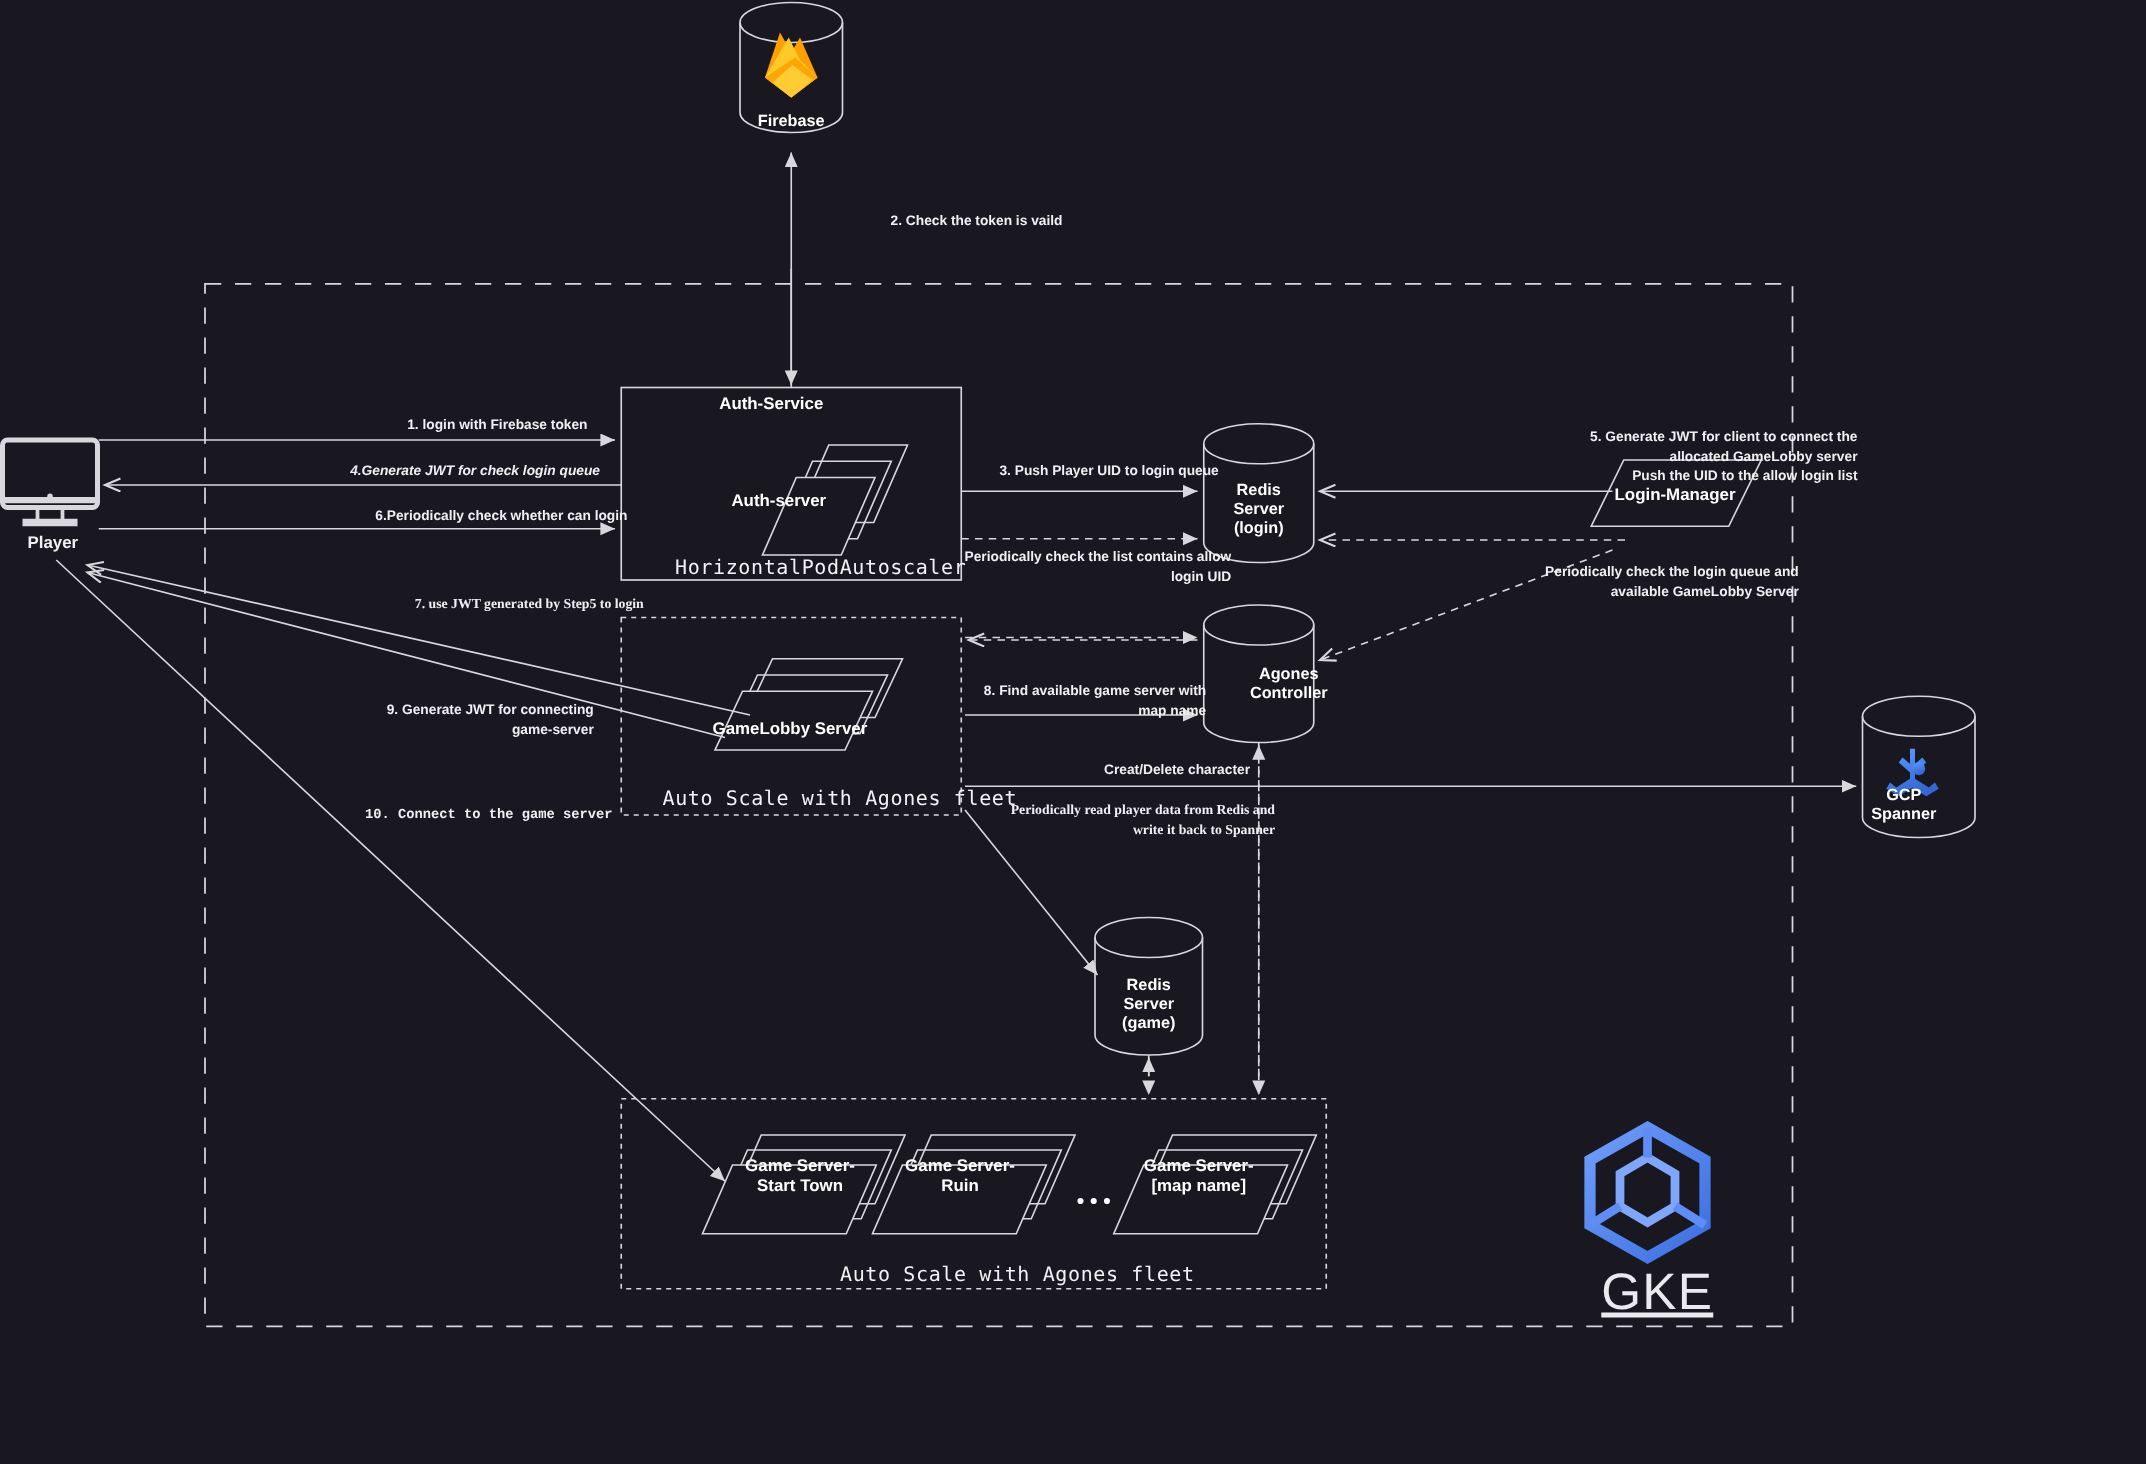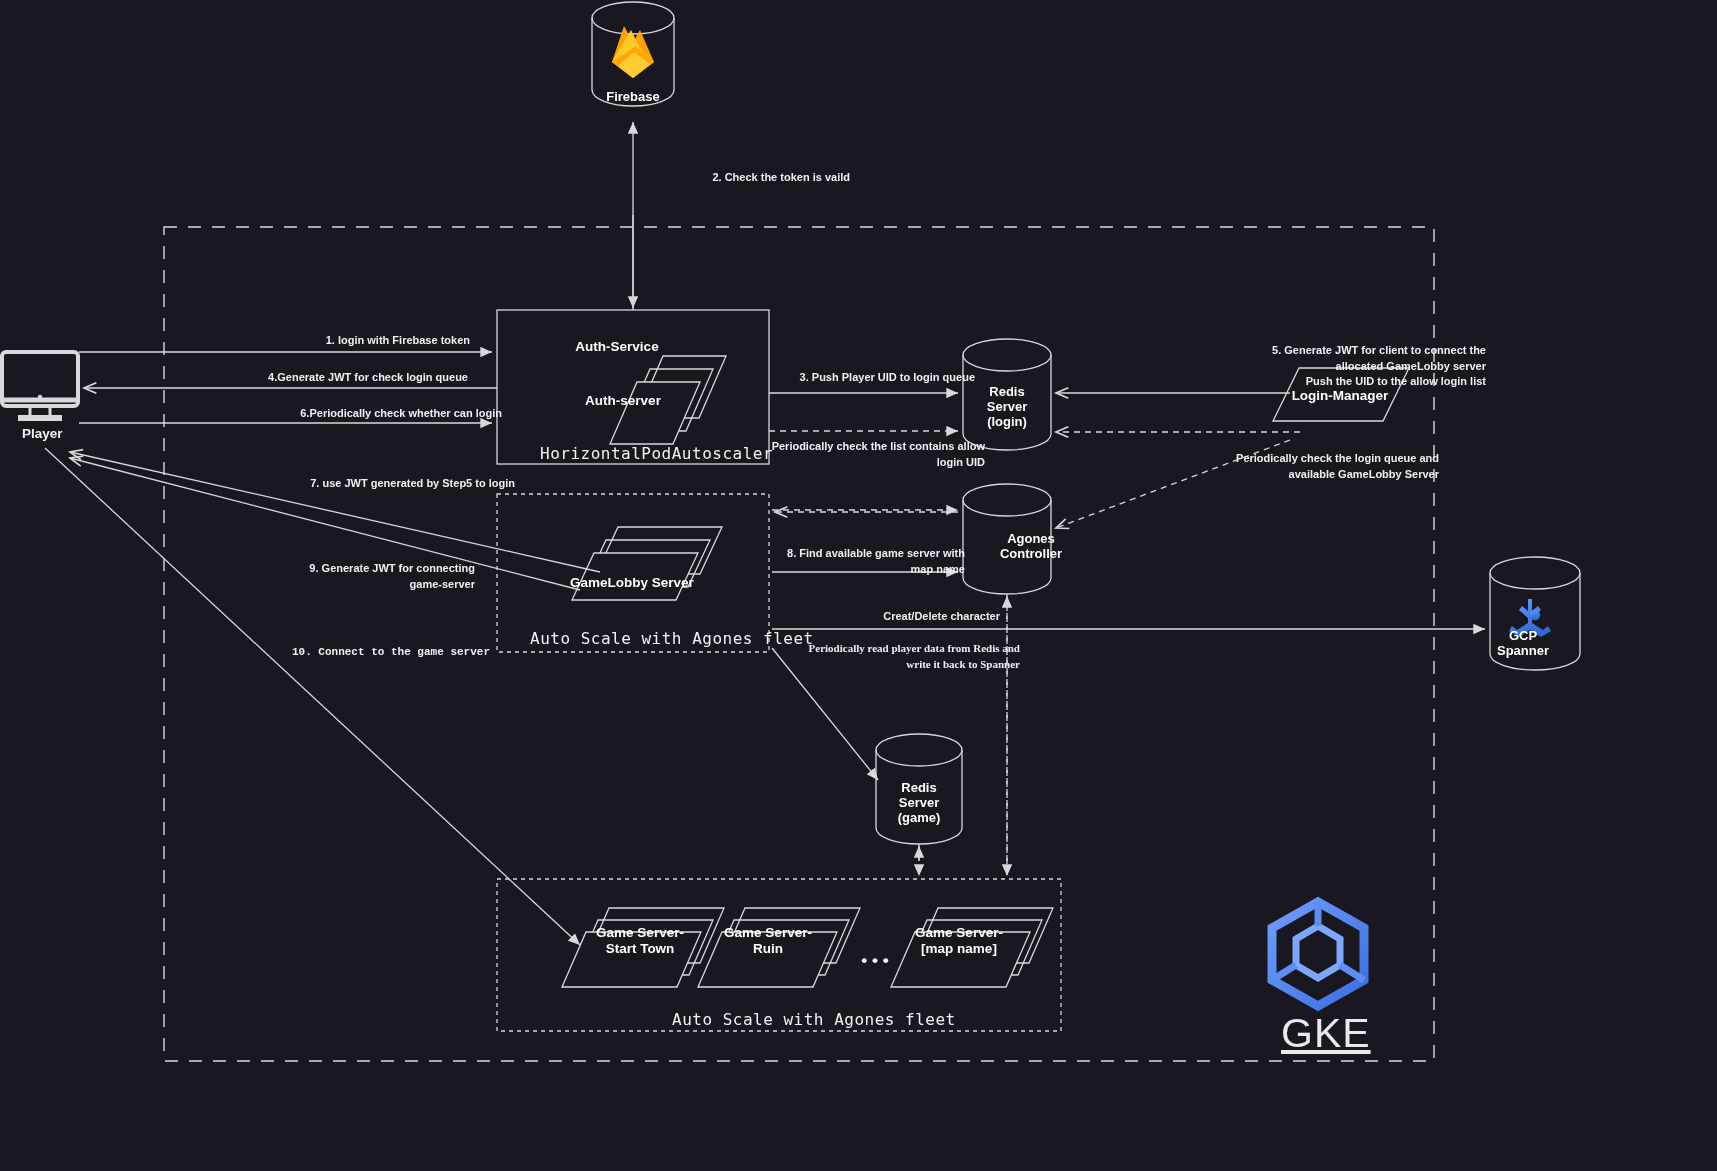--- a/index.html
+++ b/index.html
@@ -172,21 +172,21 @@
       <path d="M1318,902 L1364,928 L1364,980 L1318,1006 L1272,980 L1272,928 z" fill="none" stroke="url(#gkeGrad)" stroke-width="9"></path>
       <path d="M1318,926 L1340,939 L1340,965 L1318,978 L1296,965 L1296,939 z" fill="none" stroke="#7ea6fb" stroke-width="7"></path>
       <path d="M1318,902 L1318,926 M1272,980 L1296,965 M1364,980 L1340,965" stroke="#5d8df5" stroke-width="7" fill="none"></path>
     </g>
   </svg>
 
   <div class="cyl-text" style="left:588px;top:89px;width:90px;">Firebase</div>
 
   <div class="plain" style="left:22px;top:426px;">Player</div>
 
-  <div class="nodetext" style="left:497px;top:315px;width:240px;margin-top:24px;">Auth-Service</div>
+  <div class="nodetext" style="left:497px;top:315px;width:240px;">Auth-Service</div>
   <div class="nodetext" style="left:568px;top:393px;width:110px;">Auth-server</div>
   <div class="mono" style="left:540px;top:444px;">HorizontalPodAutoscaler</div>
 
   <div class="cyl-text" style="left:962px;top:384px;width:90px;">Redis
 Server
 (login)</div>
 
   <div class="nodetext" style="left:1280px;top:388px;width:120px;">Login-Manager</div>
 
   <div class="nodetext" style="left:570px;top:575px;width:112px;">GameLobby Server</div>
@@ -208,31 +208,31 @@
 Ruin</div>
   <div class="nodetext" style="left:845px;top:953px;width:60px;font-size:17px;">• • •</div>
   <div class="nodetext" style="left:903px;top:925px;width:112px;">Game Server-
 [map name]</div>
   <div class="mono" style="left:672px;top:1010px;">Auto Scale with Agones fleet</div>
 
   <div class="gke-word" style="left:1281px;top:1010px;">GKE</div>
 
   <div class="lbl" style="left:560px;top:170px;width:290px;">2. Check the token is vaild</div>
   <div class="lbl" style="left:130px;top:333px;width:340px;">1. login with Firebase token</div>
-  <div class="lbl" style="left:108px;top:370px;width:360px;">4.Generate JWT for check login queue</div>
+  <div class="lbl" style="left:120px;top:370px;width:360px;font-style:italic;">4.Generate JWT for check login queue</div>
   <div class="lbl" style="left:112px;top:406px;width:390px;">6.Periodically check whether can login</div>
   <div class="lbl" style="left:760px;top:370px;width:215px;">3. Push Player UID to login queue</div>
   <div class="lbl" style="left:1026px;top:343px;width:460px;">5. Generate JWT for client to connect the
 allocated GameLobby server
 Push the UID to the allow login list</div>
   <div class="lbl" style="left:765px;top:439px;width:220px;">Periodically check the list contains allow
 login UID</div>
   <div class="lbl" style="left:1205px;top:451px;width:234px;">Periodically check the login queue and
 available GameLobby Server</div>
-  <div class="lbl" style="left:205px;top:476px;width:310px;">7. use JWT generated by Step5 to login</div>
+  <div class="lbl" style="left:205px;top:476px;width:310px;font-family:Liberation Serif, serif;">7. use JWT generated by Step5 to login</div>
   <div class="lbl" style="left:775px;top:546px;width:190px;">8. Find available game server with
 map name</div>
   <div class="lbl" style="left:225px;top:561px;width:250px;">9. Generate JWT for connecting
 game-server</div>
   <div class="lbl" style="left:745px;top:609px;width:255px;">Creat/Delete character</div>
   <div class="lbl" style="left:770px;top:641px;width:250px;font-family:Liberation Serif, serif;">Periodically read player data from Redis and
 write it back to Spanner</div>
   <div class="lbl" style="left:230px;top:645px;width:260px;font-family:Liberation Mono, monospace;">10. Connect to the game server</div>
 
 </div>

